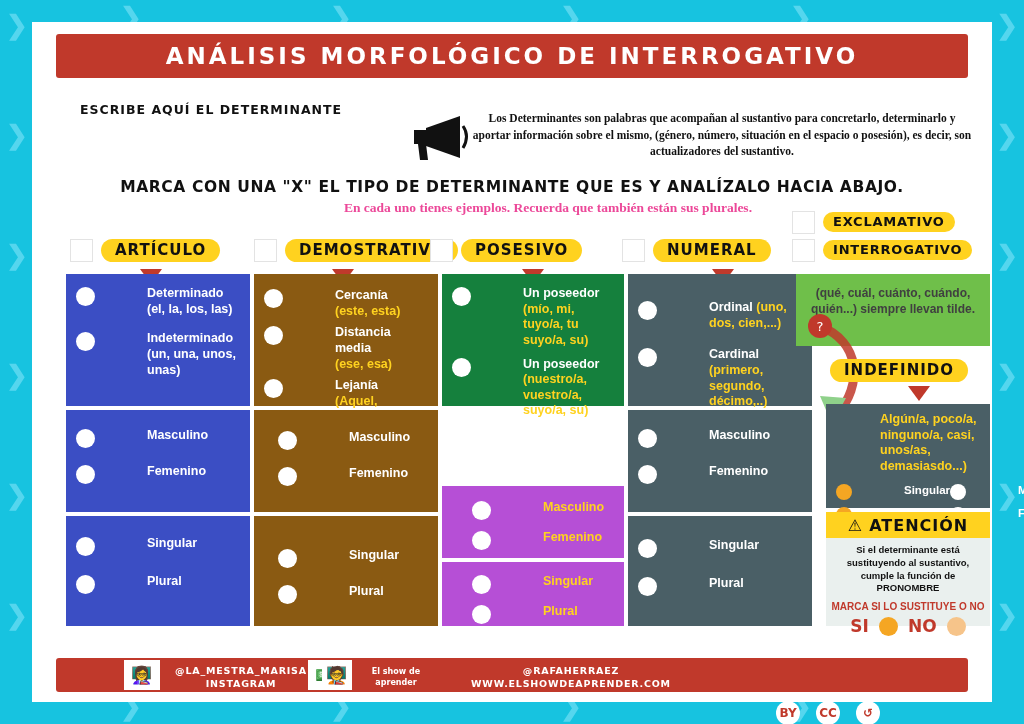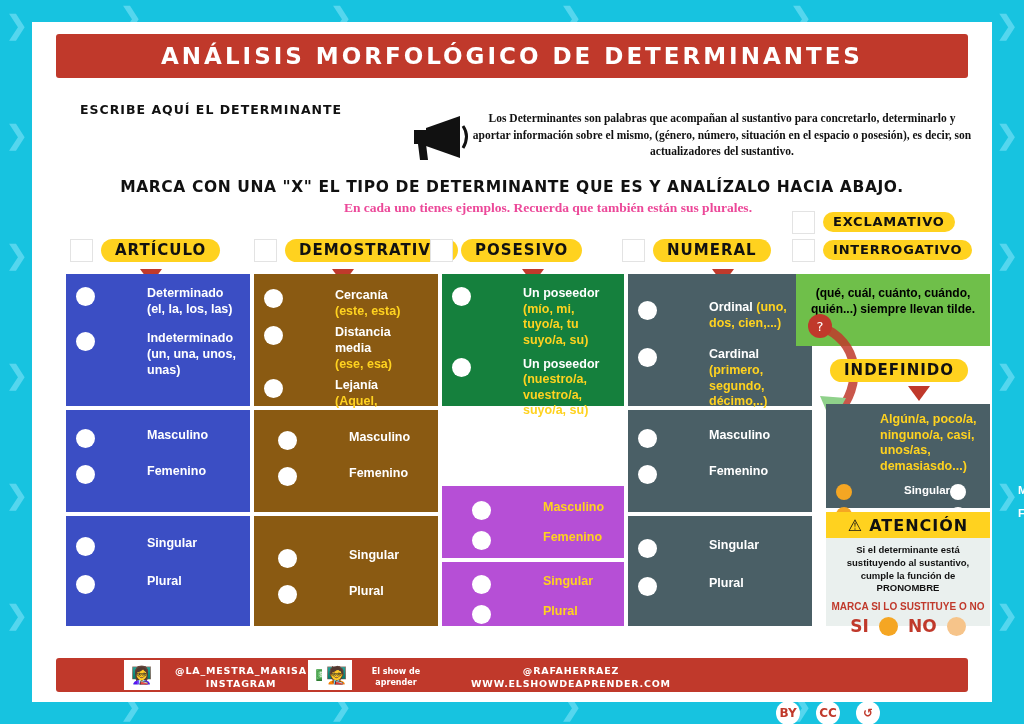--- a/index.html
+++ b/index.html
@@ -98,21 +98,21 @@
   .otext{font-size:12.5px;font-weight:bold;line-height:1.25;
     font-family:"Liberation Sans", sans-serif;margin-left:44px;}
   .otext .ex{font-weight:bold;}
   
   .c-blue{background:#3b4ec4;color:#fff;}
   .c-brown{background:#8a5a12;color:#fff;}
   .c-purple{background:#15803d;color:#fff;}
   .c-purple2{background:#b64fd6;color:#fff;}
   .c-red{background:#c0392b;color:#fff;}
   .c-slate{background:#4a5f66;color:#fff;}
-  .c-green{background:#6fbf4a;color:#000000;}
+  .c-green{background:#6fbf4a;color:#404040;}
   .c-slate2{background:#4a5f66;color:#fff;}
   .c-light{background:#eaf0ee;color:#111;}
   .yellow-t{color:#ffd21f;}
   
   .footer{
     position:absolute;left:24px;top:636px;width:912px;height:34px;
     background:#c0392b;border-radius:3px;
   }
   .foot-txt{
     position:absolute;color:#fff;font-size:9.5px;font-weight:bold;
@@ -166,21 +166,21 @@
   <span style="left:790px;top:2px;">❯</span>
   <span style="left:120px;bottom:2px;">❯</span>
   <span style="left:330px;bottom:2px;">❯</span>
   <span style="left:560px;bottom:2px;">❯</span>
   <span style="left:790px;bottom:2px;">❯</span>
 </div>
 
 <div class="sheet">
 
   <div class="title-bar">
-    <div class="t">ANÁLISIS MORFOLÓGICO DE DETERMINANTES</div>
+    <div class="t">ANÁLISIS MORFOLÓGICO DE INTERROGATIVO</div>
   </div>
 
   <div class="write-label">ESCRIBE AQUÍ EL DETERMINANTE</div>
   <div class="write-line"></div>
   <input class="write-input" value="" placeholder="" style="">
 
   <svg class="megaphone" viewBox="0 0 60 52">
     <path d="M4 20 L4 34 L16 34 L16 20 Z" fill="#111"></path>
     <path d="M16 18 L50 6 L50 48 L16 36 Z" fill="#111"></path>
     <path d="M8 34 L10 50 L18 50 L16 34 Z" fill="#111"></path>

